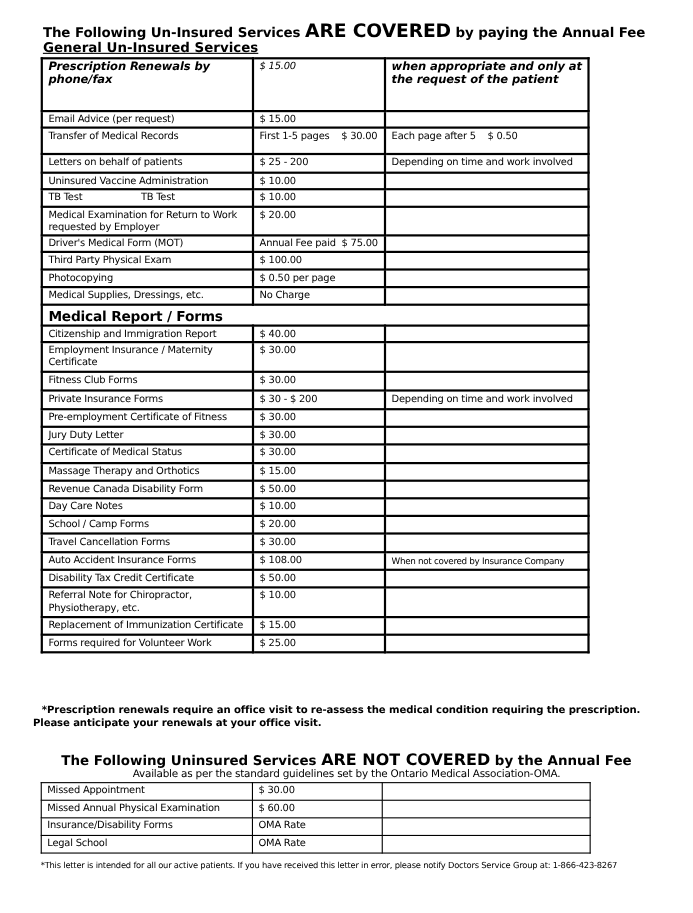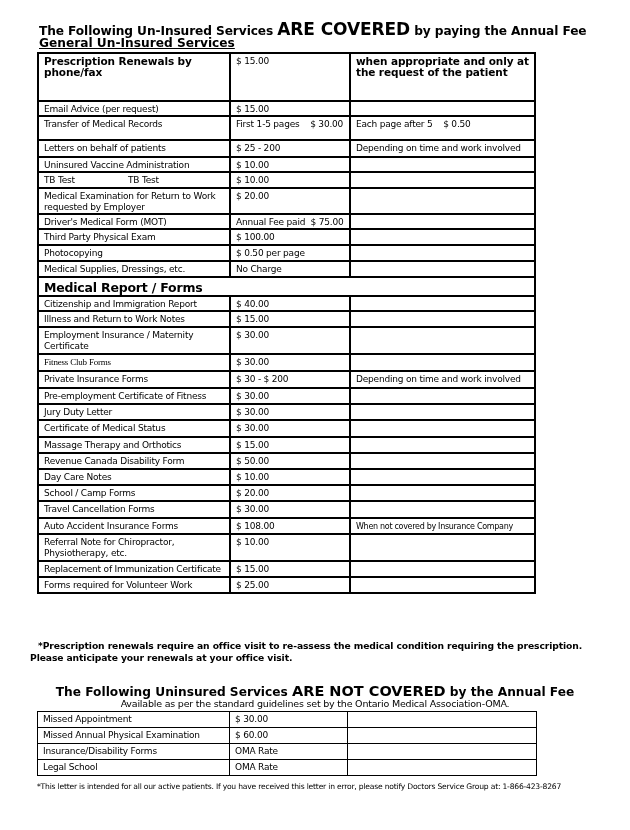--- a/index.html
+++ b/index.html
@@ -43,21 +43,21 @@
 </div>
 <div class="abs title2">General Un-Insured Services</div>
 
 <table id="main-table">
   <colgroup>
       <col class="c1">
       <col class="c2">
       <col class="c3">
     </colgroup>
   <tbody id="main-body">
-      <tr style="height: 48px;">
+      <tr style="height: 48px; font-style: italic;">
         <td class="bold" style="white-space: normal;">Prescription Renewals by phone/fax</td>
         <td style="white-space: pre;">$ 15.00</td>
         <td class="bold" style="white-space: normal;">when appropriate and only at the request of the patient</td>
       </tr>
       <tr style="height: 14px;">
         <td style="white-space: normal;">Email Advice (per request)</td>
         <td style="white-space: pre;">$ 15.00</td>
         <td style="white-space: normal;"></td>
       </tr>
       <tr style="height: 24px;">
@@ -106,32 +106,27 @@
         <td style="white-space: normal;"></td>
       </tr>
       <tr style="height: 19px;">
         <td colspan="3" class="section">Medical Report / Forms</td>
       </tr>
       <tr style="height: 15px;">
         <td style="white-space: normal;">Citizenship and Immigration Report</td>
         <td style="white-space: pre;">$ 40.00</td>
         <td style="white-space: normal;"></td>
       </tr>
-      <tr style="height: 16px;">
-        <td style="white-space: normal;">Illness and Return to Work Notes</td>
-        <td style="white-space: pre;">$ 15.00</td>
-        <td style="white-space: normal;"></td>
-      </tr>
       <tr style="height: 27px;">
         <td style="white-space: normal;">Employment Insurance / Maternity Certificate</td>
         <td style="white-space: pre;">$ 30.00</td>
         <td style="white-space: normal;"></td>
       </tr>
       <tr style="height: 17px;">
-        <td style="white-space: normal; font-family: Liberation Serif, serif;">Fitness Club Forms</td>
+        <td style="white-space: normal;">Fitness Club Forms</td>
         <td style="white-space: pre;">$ 30.00</td>
         <td style="white-space: normal;"></td>
       </tr>
       <tr style="height: 17px;">
         <td style="white-space: normal;">Private Insurance Forms</td>
         <td style="white-space: pre;">$ 30 - $ 200</td>
         <td style="white-space: normal;">Depending on time and work involved</td>
       </tr>
       <tr style="height: 16px;">
         <td style="white-space: normal;">Pre-employment Certificate of Fitness</td>
@@ -170,20 +165,25 @@
       </tr>
       <tr style="height: 17px;">
         <td style="white-space: normal;">Travel Cancellation Forms</td>
         <td style="white-space: pre;">$ 30.00</td>
         <td style="white-space: normal;"></td>
       </tr>
       <tr style="height: 16px;">
         <td style="white-space: normal;">Auto Accident Insurance Forms</td>
         <td style="white-space: pre;">$ 108.00</td>
         <td class="small" style="white-space: normal;">When not covered by Insurance Company</td>
+      </tr>
+      <tr style="height: 16px;">
+        <td style="white-space: normal;">Disability Tax Credit Certificate</td>
+        <td style="white-space: pre;">$ 50.00</td>
+        <td style="white-space: normal;"></td>
       </tr>
       <tr style="height: 27px;">
         <td style="white-space: normal;">Referral Note for Chiropractor, Physiotherapy, etc.</td>
         <td style="white-space: pre;">$ 10.00</td>
         <td style="white-space: normal;"></td>
       </tr>
       <tr style="height: 16px;">
         <td style="white-space: normal;">Replacement of Immunization Certificate</td>
         <td style="white-space: pre;">$ 15.00</td>
         <td style="white-space: normal;"></td>

